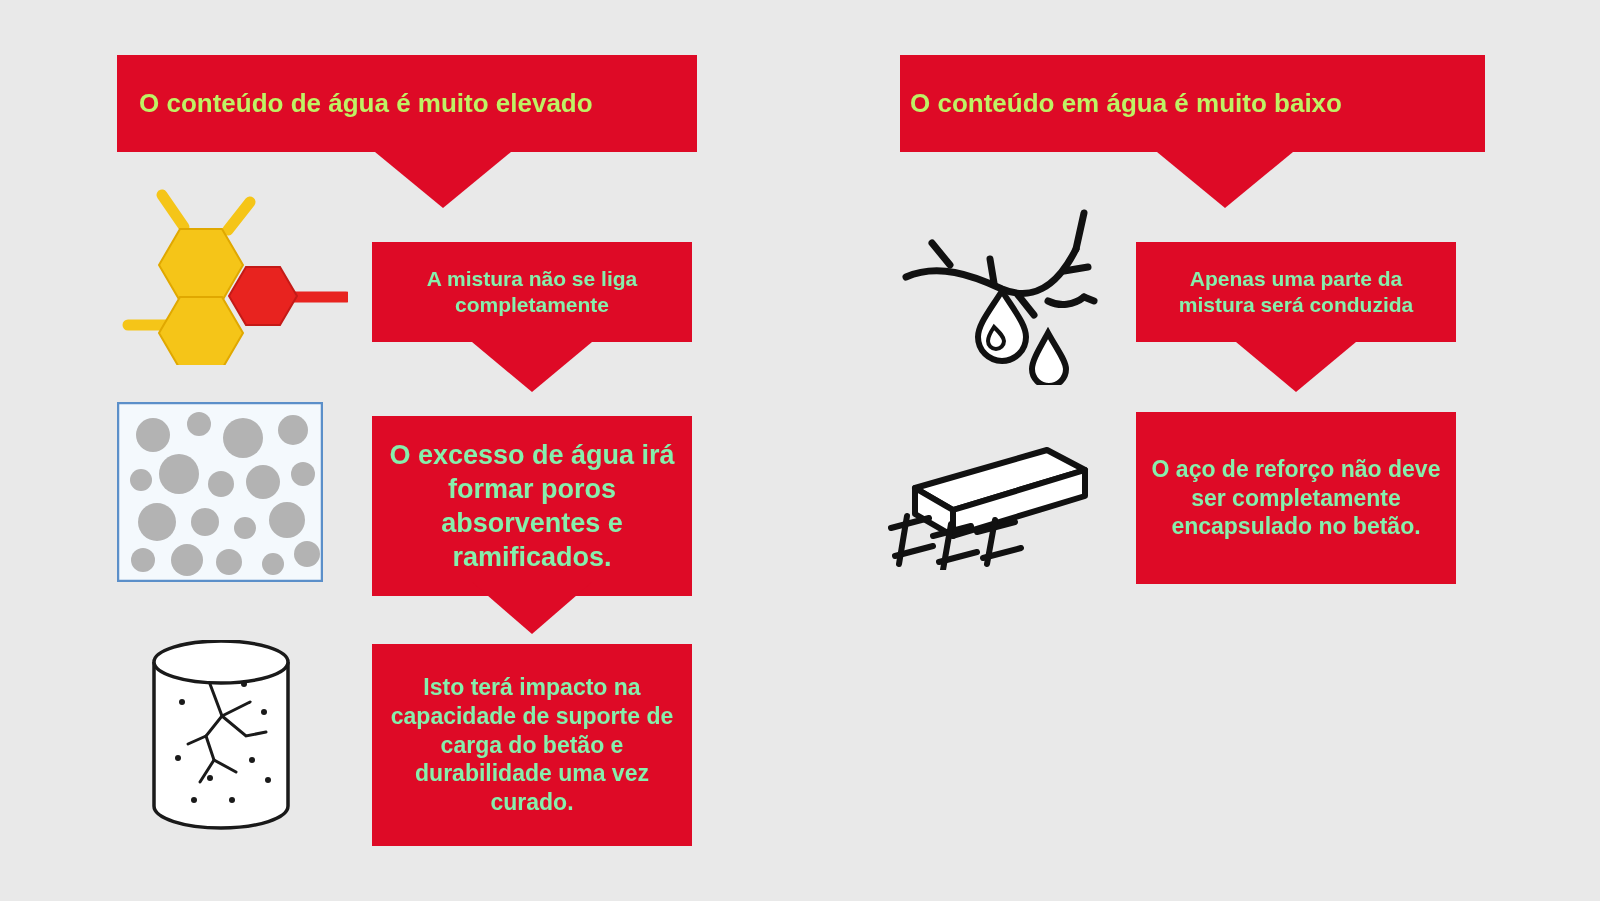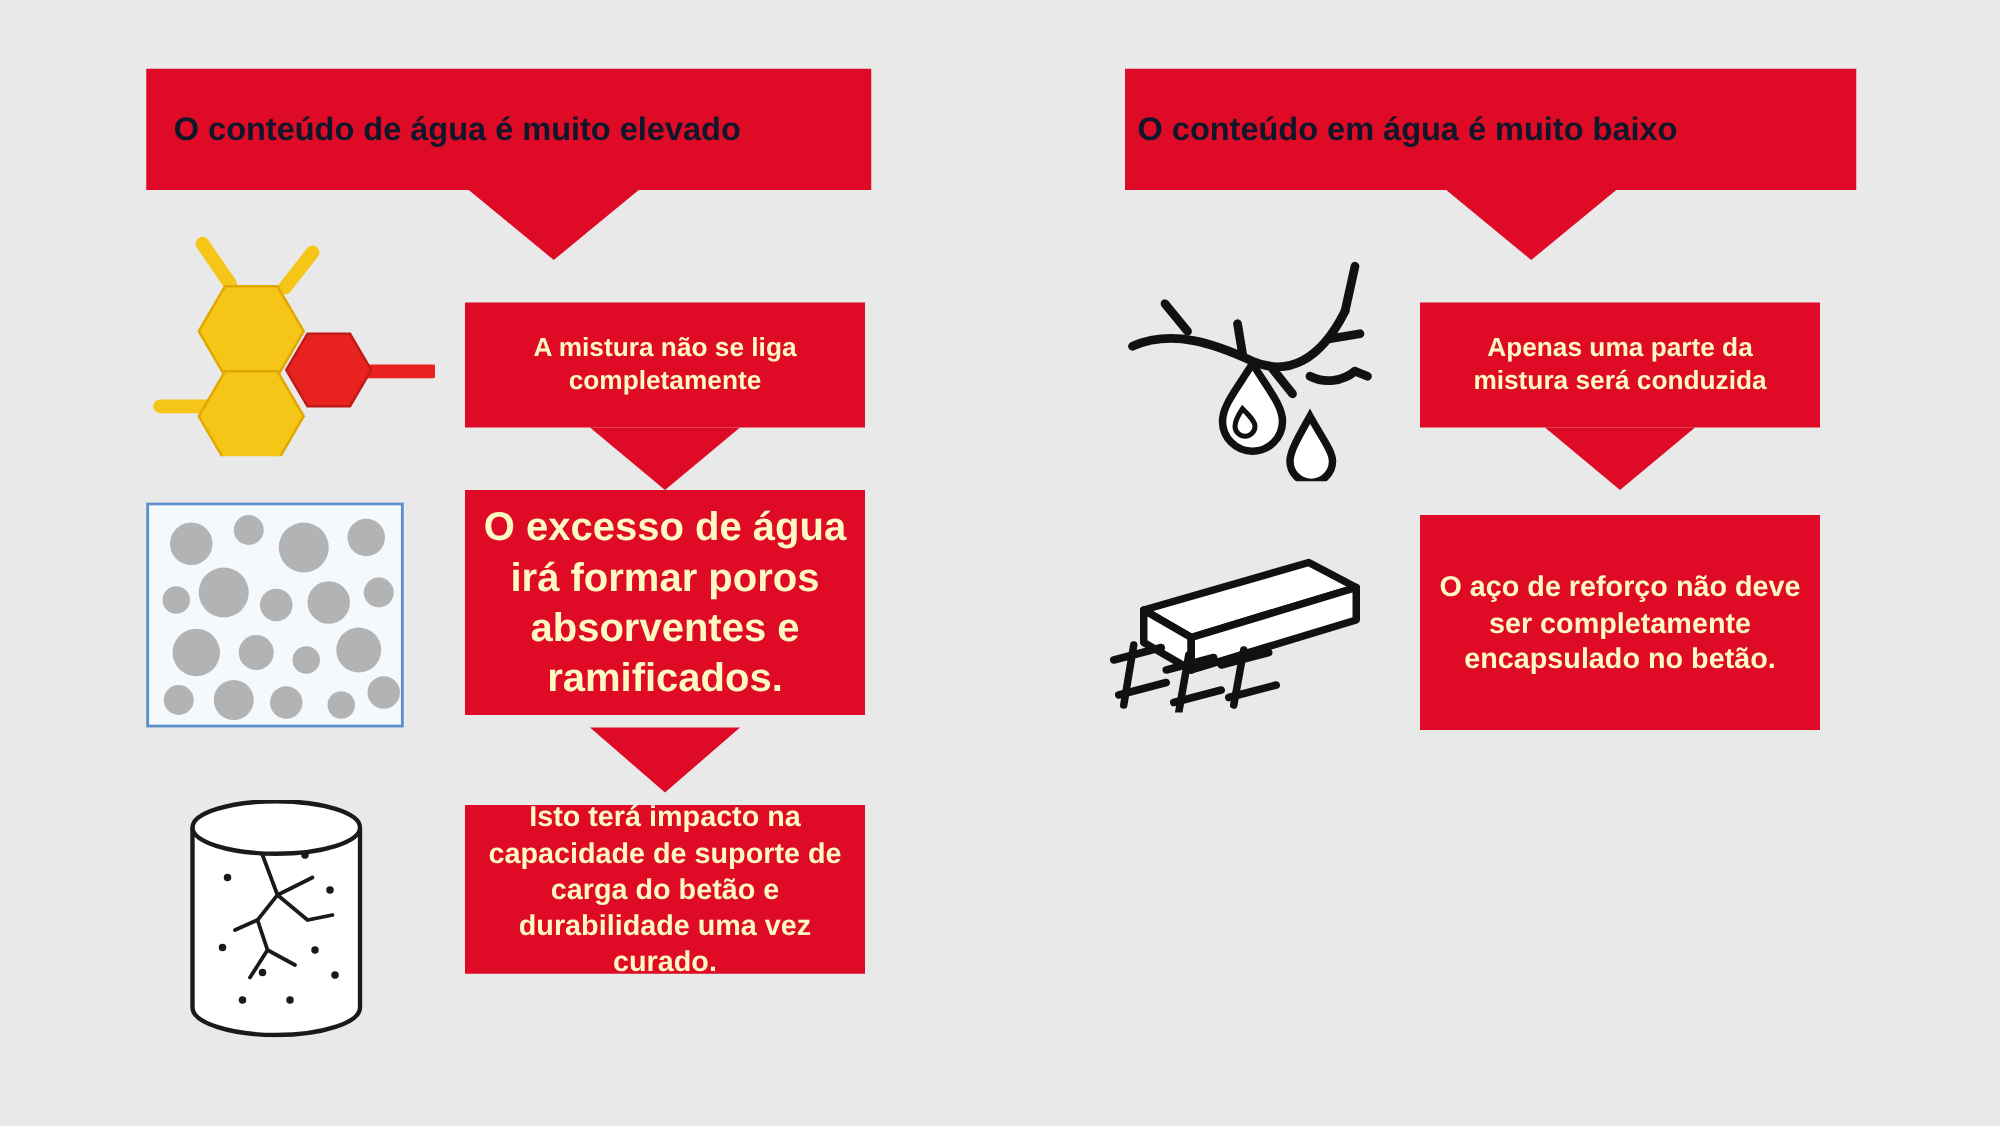--- a/index.html
+++ b/index.html
@@ -15,21 +15,21 @@
   }
   .canvas {
     position: relative;
     width: 1600px;
     height: 901px;
   }
   
   .banner {
     position: absolute;
     background: #de0a26;
-    color: #0f172a;
+    color: #bef264;
     display: flex;
     align-items: center;
     box-sizing: border-box;
   }
   .banner .banner-text {
     width: 100%;
     text-align: left;
     font-weight: bold;
     line-height: 1.25;
   }
@@ -40,21 +40,21 @@
     border-left-style: solid;
     border-right-style: solid;
     border-top-style: solid;
     border-left-color: transparent;
     border-right-color: transparent;
     border-top-color: #de0a26;
   }
   .box {
     position: absolute;
     background: #de0a26;
-    color: #fef9c3;
+    color: #86efac;
     display: flex;
     align-items: center;
     justify-content: center;
     box-sizing: border-box;
     padding: 8px 14px;
   }
   .box .box-text {
     width: 100%;
     text-align: center;
     font-weight: bold;
@@ -115,21 +115,21 @@
         <circle cx="170" cy="118" r="18"></circle>
         <circle cx="26" cy="158" r="12"></circle>
         <circle cx="70" cy="158" r="16"></circle>
         <circle cx="112" cy="160" r="13"></circle>
         <circle cx="156" cy="162" r="11"></circle>
         <circle cx="190" cy="152" r="13"></circle>
       </g>
     </svg>
   </div>
 
-  <div class="box" style="left:372px; top:392px; width:320px; height:180px; font-size:32px;align-items:center;">
+  <div class="box" style="left:372px; top:416px; width:320px; height:180px; font-size:27px;align-items:center;">
     <span class="box-text">O excesso de água irá formar poros absorventes e ramificados.</span>
   </div>
   <div class="arrow-down" style="left:472px; top:582px; border-left-width:60px; border-right-width:60px; border-top-width:52px;"></div>
 
   <div class="icon-wrap" style="left:148px; top:640px; width:146px; height:190px;">
     <svg viewBox="0 0 146 190" width="146" height="190">
       <path d="M6 22 L6 166 A67 22 0 0 0 140 166 L140 22" fill="#ffffff" stroke="#1a1a1a" stroke-width="3.5"></path>
       <ellipse cx="73" cy="22" rx="67" ry="21" fill="#ffffff" stroke="#1a1a1a" stroke-width="3.5"></ellipse>
       <g stroke="#1a1a1a" stroke-width="3" fill="none" stroke-linecap="round">
         <path d="M62 44 L74 76 L58 96 L66 120 L52 142"></path>
@@ -145,21 +145,21 @@
         <circle cx="30" cy="118" r="3"></circle>
         <circle cx="104" cy="120" r="3"></circle>
         <circle cx="46" cy="160" r="3"></circle>
         <circle cx="84" cy="160" r="3"></circle>
         <circle cx="120" cy="140" r="3"></circle>
         <circle cx="62" cy="138" r="3"></circle>
       </g>
     </svg>
   </div>
 
-  <div class="box" style="left:372px; top:644px; width:320px; height:135px; font-size:23px;">
+  <div class="box" style="left:372px; top:644px; width:320px; height:202px; font-size:23px;">
     <span class="box-text">Isto terá impacto na capacidade de suporte de carga do betão e durabilidade uma vez curado.</span>
   </div>
 
   <div class="banner" style="left:900px; top:55px; width:585px; height:97px; padding-left:10px; font-size:26px;">
     <span class="banner-text">O conteúdo em água é muito baixo</span>
   </div>
   <div class="arrow-down" style="left:1157px; top:152px; border-left-width:68px; border-right-width:68px; border-top-width:56px;"></div>
 
   <div class="icon-wrap" style="left:898px; top:205px; width:210px; height:180px;">
     <svg viewBox="0 0 210 180" width="210" height="180">

